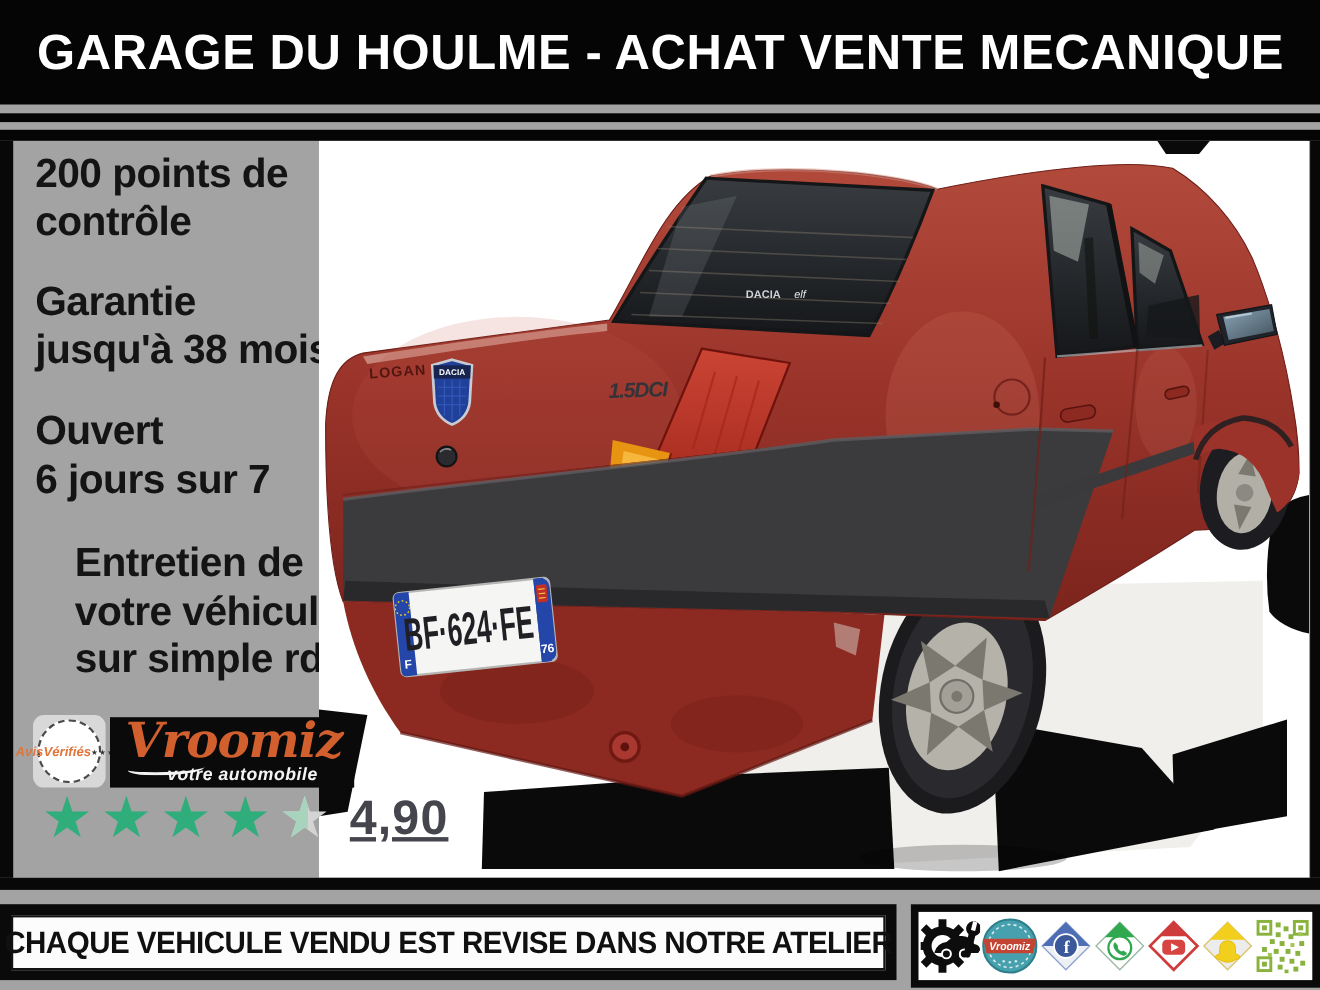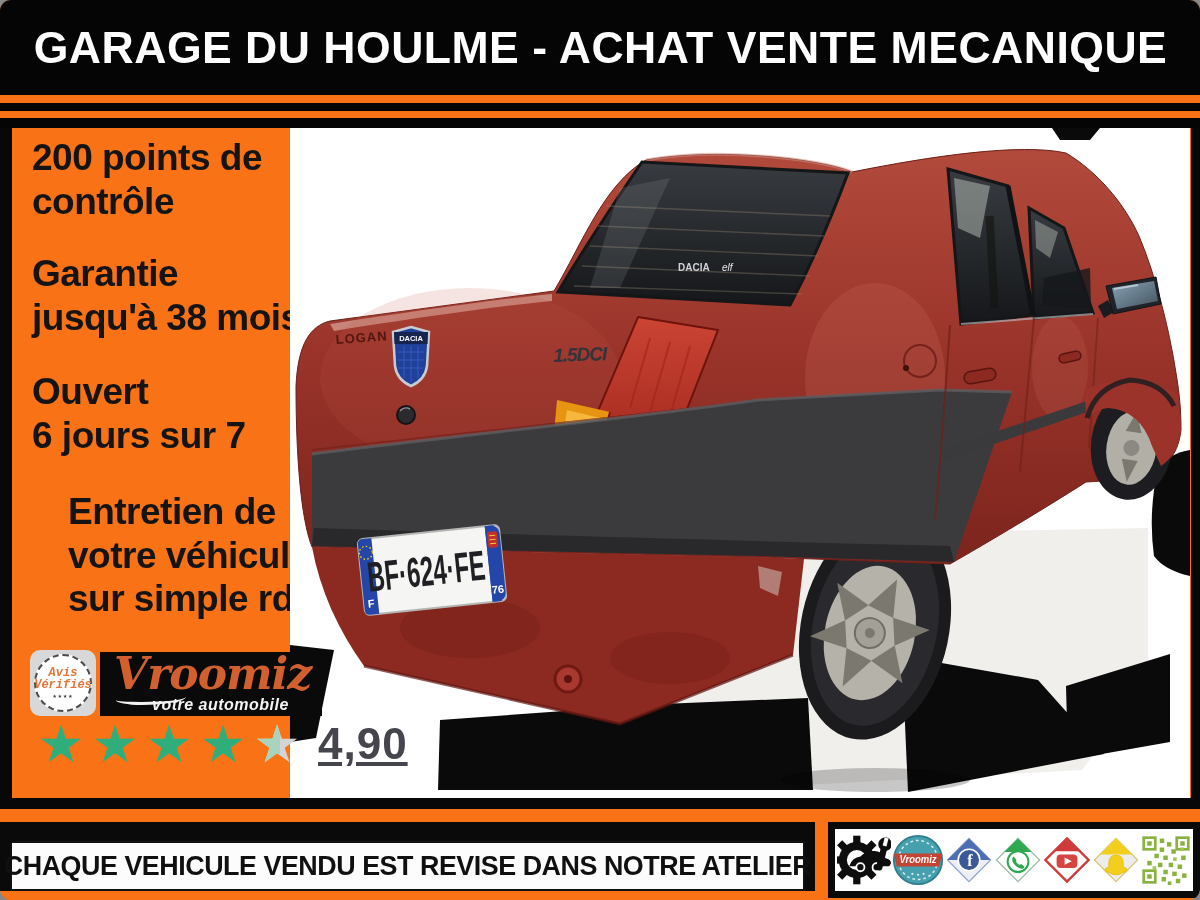--- a/index.html
+++ b/index.html
@@ -1,39 +1,39 @@
 <!DOCTYPE html>
 <html><head>
 <meta charset="utf-8">
 <style>
   html,body{margin:0;padding:0;background:#888;}
-  .stage{position:relative;width:1200px;height:900px;background:#f97316;overflow:hidden;
-         font-family:"Liberation Sans",sans-serif;border-radius:11px;}
+  .stage{position:relative;width:1200px;height:900px;background:#a3a3a3;overflow:hidden;
+         font-family:"Liberation Sans",sans-serif;}
   .abs{position:absolute;}
   
   .banner-top{left:0;top:0;width:1200px;height:95px;background:#050505;
               display:flex;align-items:center;justify-content:center;}
   .banner-top h1{margin:0;color:#fff;font-size:45px;font-weight:bold;letter-spacing:.5px;
                  transform:scaleX(.99);white-space:nowrap;}
   .stripe{left:0;width:1200px;background:#050505;}
   .stripe.s1{top:103px;height:8px;}
   .stripe.s2{top:118px;height:10px;}
   
   .border-left{left:0;top:128px;width:12px;height:670px;background:#080808;}
   .border-right{left:1191px;top:128px;width:9px;height:670px;background:#080808;}
   
   .bullet{left:32px;width:282px;font-weight:bold;font-size:37px;line-height:1.18;
           color:#141414;white-space:pre-line;letter-spacing:-.5px;}
   .b1{top:136px;} .b2{top:252px;} .b3{top:370px;} .b4{top:490px;margin-left:36px;}
   
   .avis{left:30px;top:650px;width:66px;height:66px;background:#d8d8d8;border-radius:10px;
         display:flex;align-items:center;justify-content:center;}
   .avis-circle{width:58px;height:58px;background:#fff;border-radius:50%;
-               border:2px dashed #4a4a4a;box-sizing:border-box;display:flex;flex-direction:column;
-               align-items:center;justify-content:center;font-family:Liberation Mono, monospace;
+               border:2px dashed #4a4a4a;box-sizing:border-box;display:flex;flex-direction:row;
+               align-items:center;justify-content:center;font-family:Liberation Sans, sans-serif;
                font-style:italic;color:#e0763c;line-height:1;}
   .avis-circle .l1{font-size:12px;font-weight:bold;}
   .avis-circle .l2{font-size:12px;font-weight:bold;}
   .avis-circle .st{font-size:7px;color:#3a3a3a;font-style:normal;margin-top:2px;letter-spacing:1px;}
   
   .vroomiz{left:100px;top:652px;width:222px;height:64px;background:#0a0a0a;overflow:hidden;}
   .vroomiz .name{position:absolute;left:14px;top:-4px;color:#d2602f;
                  font-family:"DejaVu Serif",serif;font-style:italic;font-weight:bold;
                  font-size:44px;letter-spacing:-1px;}
   .vroomiz .swash{position:absolute;left:16px;top:40px;width:70px;height:10px;
@@ -46,21 +46,21 @@
   .star::before{content:"★";}
   .star.full{color:#2fae7c;}
   .star.half{color:#d4d4d4;}
   .star.half em{position:absolute;left:0;top:0;width:55%;height:100%;overflow:hidden;
                 color:#a8d4bd;font-style:normal;}
   .star.half em::before{content:"★";display:block;width:54px;text-align:center;}
   .rating-value{margin-left:14px;font-size:44px;font-weight:bold;color:#45454d;letter-spacing:1px;text-decoration:underline;}
   
   .thin-line{left:0;top:798px;width:1200px;height:11px;background:#080808;}
   .footer-left{left:0;top:822px;width:815px;height:69px;background:#0a0a0a;
-               display:flex;align-items:flex-end;justify-content:center;}
+               display:flex;align-items:center;justify-content:center;}
   .footer-left .inner{width:795px;height:50px;background:#fcfcfc;border:2px solid #111;
                       box-sizing:border-box;display:flex;align-items:center;justify-content:center;}
   .footer-left .inner span{font-size:28px;font-weight:bold;color:#101010;letter-spacing:-.5px;
                            transform:scaleX(.96);white-space:nowrap;}
   .footer-right{left:828px;top:822px;width:372px;height:76px;background:#fff;
                 border:7px solid #0a0a0a;box-sizing:border-box;display:flex;align-items:center;
                 justify-content:space-evenly;padding:0 1px;}
   .footer-right svg{display:block;}
 </style>
 </head>

